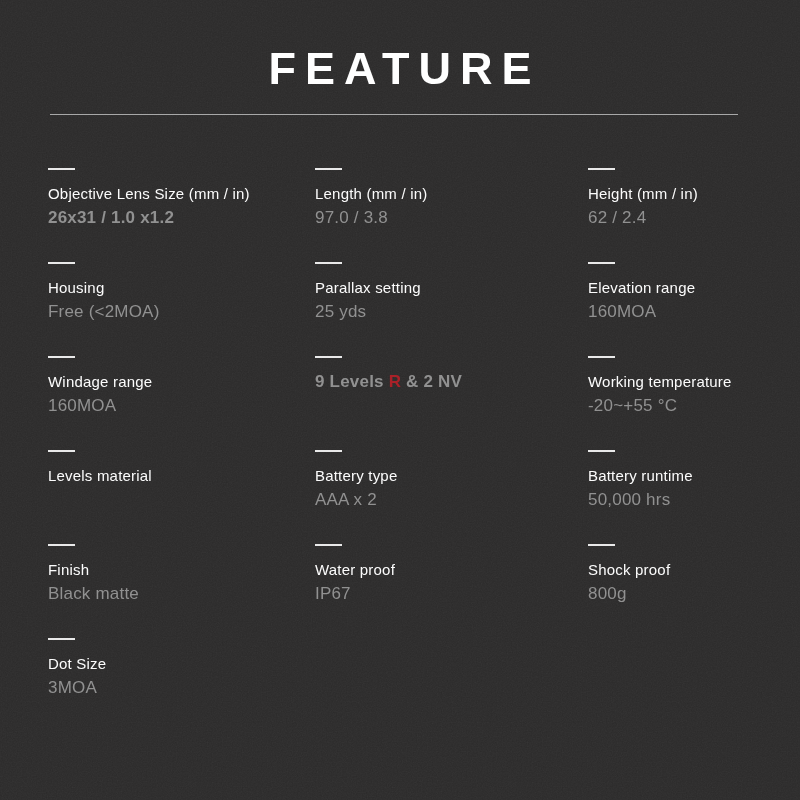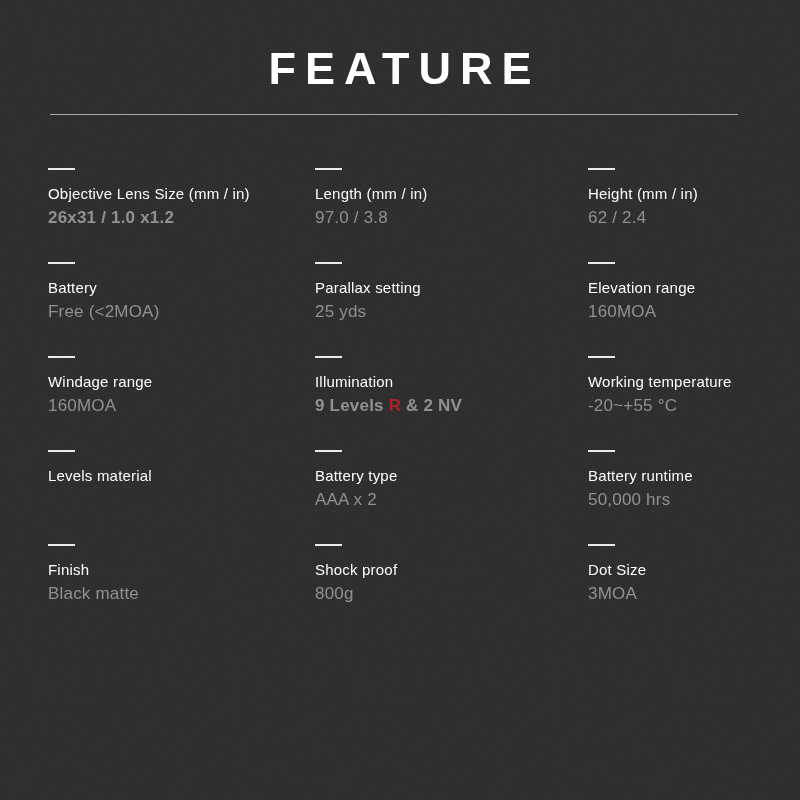--- a/index.html
+++ b/index.html
@@ -110,21 +110,21 @@
       <div class="value">97.0 / 3.8</div>
     </div>
     <div class="cell">
       <div class="dash"></div>
       <div class="label">Height (mm / in)</div>
       <div class="value">62 / 2.4</div>
     </div>
 
     <div class="cell">
       <div class="dash"></div>
-      <div class="label">Battery</div>
+      <div class="label">Housing</div>
       <div class="value">Free (&lt;2MOA)</div>
     </div>
 
     <div class="cell">
       <div class="dash"></div>
       <div class="label">Parallax setting</div>
       <div class="value">25 yds</div>
     </div>
     <div class="cell">
       <div class="dash"></div>
@@ -132,21 +132,20 @@
       <div class="value">160MOA</div>
     </div>
     <div class="cell">
       <div class="dash"></div>
       <div class="label">Windage range</div>
       <div class="value">160MOA</div>
     </div>
 
     <div class="cell">
       <div class="dash"></div>
-      <div class="label">Illumination</div>
       <div class="value wide"><span>9 Levels </span><span class="accent">R</span><span> &amp; 2 NV</span></div>
     </div>
     <div class="cell">
       <div class="dash"></div>
       <div class="label">Working temperature</div>
       <div class="value">-20~+55 °C</div>
     </div>
     <div class="cell">
       <div class="dash"></div>
       <div class="label">Levels material</div>
@@ -163,20 +162,25 @@
       <div class="value">50,000 hrs</div>
     </div>
     <div class="cell">
       <div class="dash"></div>
       <div class="label">Finish</div>
       <div class="value">Black matte</div>
     </div>
 
     <div class="cell">
       <div class="dash"></div>
+      <div class="label">Water proof</div>
+      <div class="value">IP67</div>
+    </div>
+    <div class="cell">
+      <div class="dash"></div>
       <div class="label">Shock proof</div>
       <div class="value">800g</div>
     </div>
     <div class="cell">
       <div class="dash"></div>
       <div class="label">Dot Size</div>
       <div class="value">3MOA</div>
     </div>
 
   </div>

